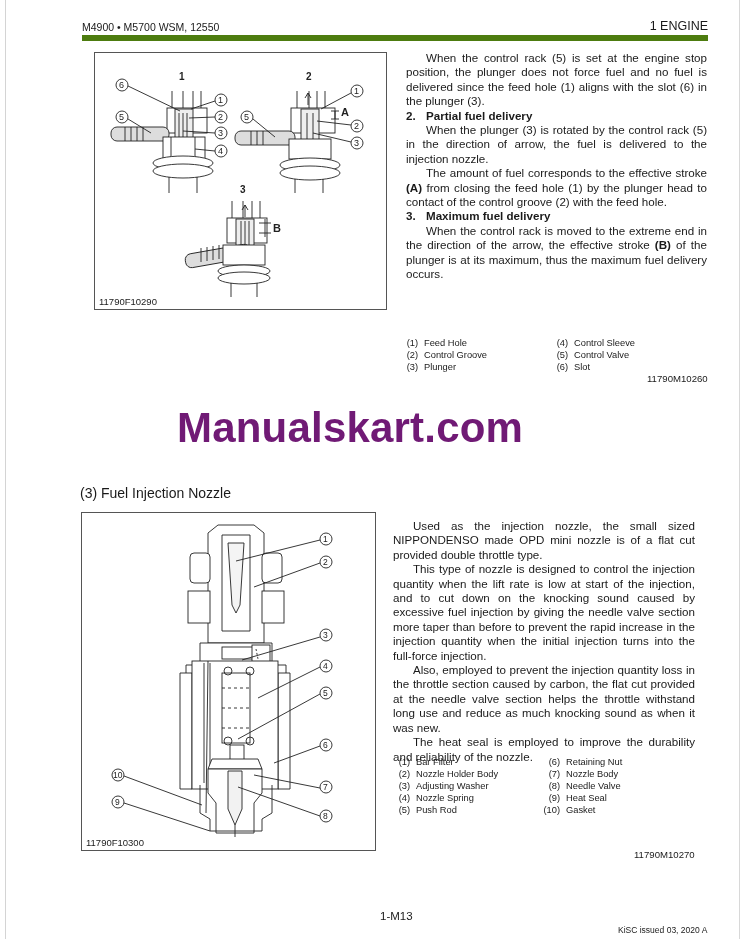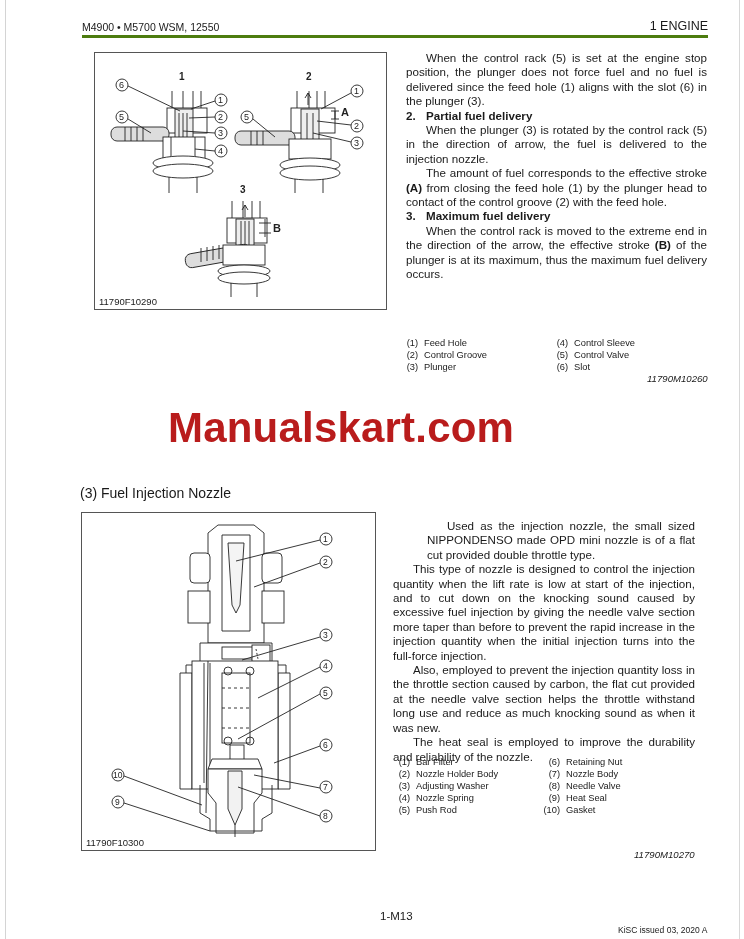--- a/index.html
+++ b/index.html
@@ -2,21 +2,21 @@
 <html><head>
 <meta charset="utf-8">
 <style>
   html, body { margin: 0; padding: 0; background: #ffffff; }
   body { width: 744px; height: 939px; position: relative; overflow: hidden;
          font-family: "Liberation Sans", sans-serif; color: #1a1a1a; }
   .edge-l { position: absolute; left: 5px; top: 0; width: 1px; height: 939px; background: #d4d4d4; }
   .edge-r { position: absolute; left: 739px; top: 0; width: 1px; height: 939px; background: #d8d8d8; }
 
   .header { position: absolute; left: 82px; top: 20px; width: 626px; height: 15px;
-            border-bottom: 3px solid #4d7c0f; }
+            border-bottom: 6px solid #4d7c0f; }
   .header .l { position: absolute; left: 0; top: 1px; font-size: 10.5px; }
   .header .r { position: absolute; right: 0; top: -1px; font-size: 12.5px; }
 
   .figbox { position: absolute; border: 1px solid #555; background: #fff; }
   .fig1 { left: 94px; top: 52px; width: 291px; height: 256px; }
   .fig2 { left: 81px; top: 512px; width: 293px; height: 337px; }
   .figcode { position: absolute; font-size: 9.5px; left: 4px; bottom: 2px; }
   .figbox svg { position: absolute; left: 0; top: 0; }
 
   .col { position: absolute; font-size: 11.6px; line-height: 14.4px; }
@@ -33,24 +33,24 @@
   .legend { position: absolute; font-size: 9.3px; line-height: 12px; }
   .legend .row { display: flex; }
   .legend .cell { display: flex; }
   .legend .num { display: inline-block; text-align: right; margin-right: 6px; }
   .lg1 { left: 405px; top: 337px; width: 300px; }
   .lg1 .cell { width: 156px; }
   .lg1 .num { width: 13px; }
   .lg2 { left: 392px; top: 756px; width: 300px; }
   .lg2 .cell { width: 156px; }
   .lg2 .num { width: 18px; }
-  .code { position: absolute; font-size: 9.6px; font-style: italic; }
-
-  .watermark { position: absolute; left: 168px; top: 404px; font-size: 42px; font-weight: bold;
-               color: #b91c1c; letter-spacing: 0.2px; }
+  .code { position: absolute; font-size: 9.6px; }
+
+  .watermark { position: absolute; left: 177px; top: 404px; font-size: 42px; font-weight: bold;
+               color: #701a75; letter-spacing: 0.2px; }
   .section-title { position: absolute; left: 80px; top: 485px; font-size: 14px; font-weight: normal; }
 
   .pageno { position: absolute; left: 380px; top: 910px; font-size: 11.5px; }
   .issued { position: absolute; left: 618px; top: 925px; font-size: 8.5px; }
 </style>
 </head>
 <body>
 
 <div class="edge-l"></div>
 <div class="edge-r"></div>
@@ -308,21 +308,21 @@
       <line x1="238" y1="233" x2="192" y2="250"></line>
     <line x1="238" y1="275" x2="172" y2="262"></line>
       <line x1="238" y1="303" x2="156" y2="274"></line>
     <line x1="42" y1="263" x2="120" y2="292"></line>
       <line x1="42" y1="290" x2="128" y2="318"></line>
   </svg>
   <span class="figcode">11790F10300</span>
 </div>
 
 <div class="col c2">
-  <p class="j" style="margin-top:8px;margin-left:34px;">Used as the injection nozzle, the small sized NIPPONDENSO made OPD mini nozzle is of a flat cut provided double throttle type.</p>
+  <p class="j" style="margin-top:8px;">Used as the injection nozzle, the small sized NIPPONDENSO made OPD mini nozzle is of a flat cut provided double throttle type.</p>
   <p class="j">This type of nozzle is designed to control the injection quantity when the lift rate is low at start of the injection, and to cut down on the knocking sound caused by excessive fuel injection by giving the needle valve section more taper than before to prevent the rapid increase in the injection quantity when the initial injection turns into the full-force injection.</p>
   <p class="j">Also, employed to prevent the injection quantity loss in the throttle section caused by carbon, the flat cut provided at the needle valve section helps the throttle withstand long use and reduce as much knocking sound as when it was new.</p>
   <p class="j">The heat seal is employed to improve the durability and reliability of the nozzle.</p>
 </div>
 
 <div class="legend lg2">
   <div class="row">
     <div class="cell">
         <span class="num">(1)</span>
         <span>Bar Filter</span>

